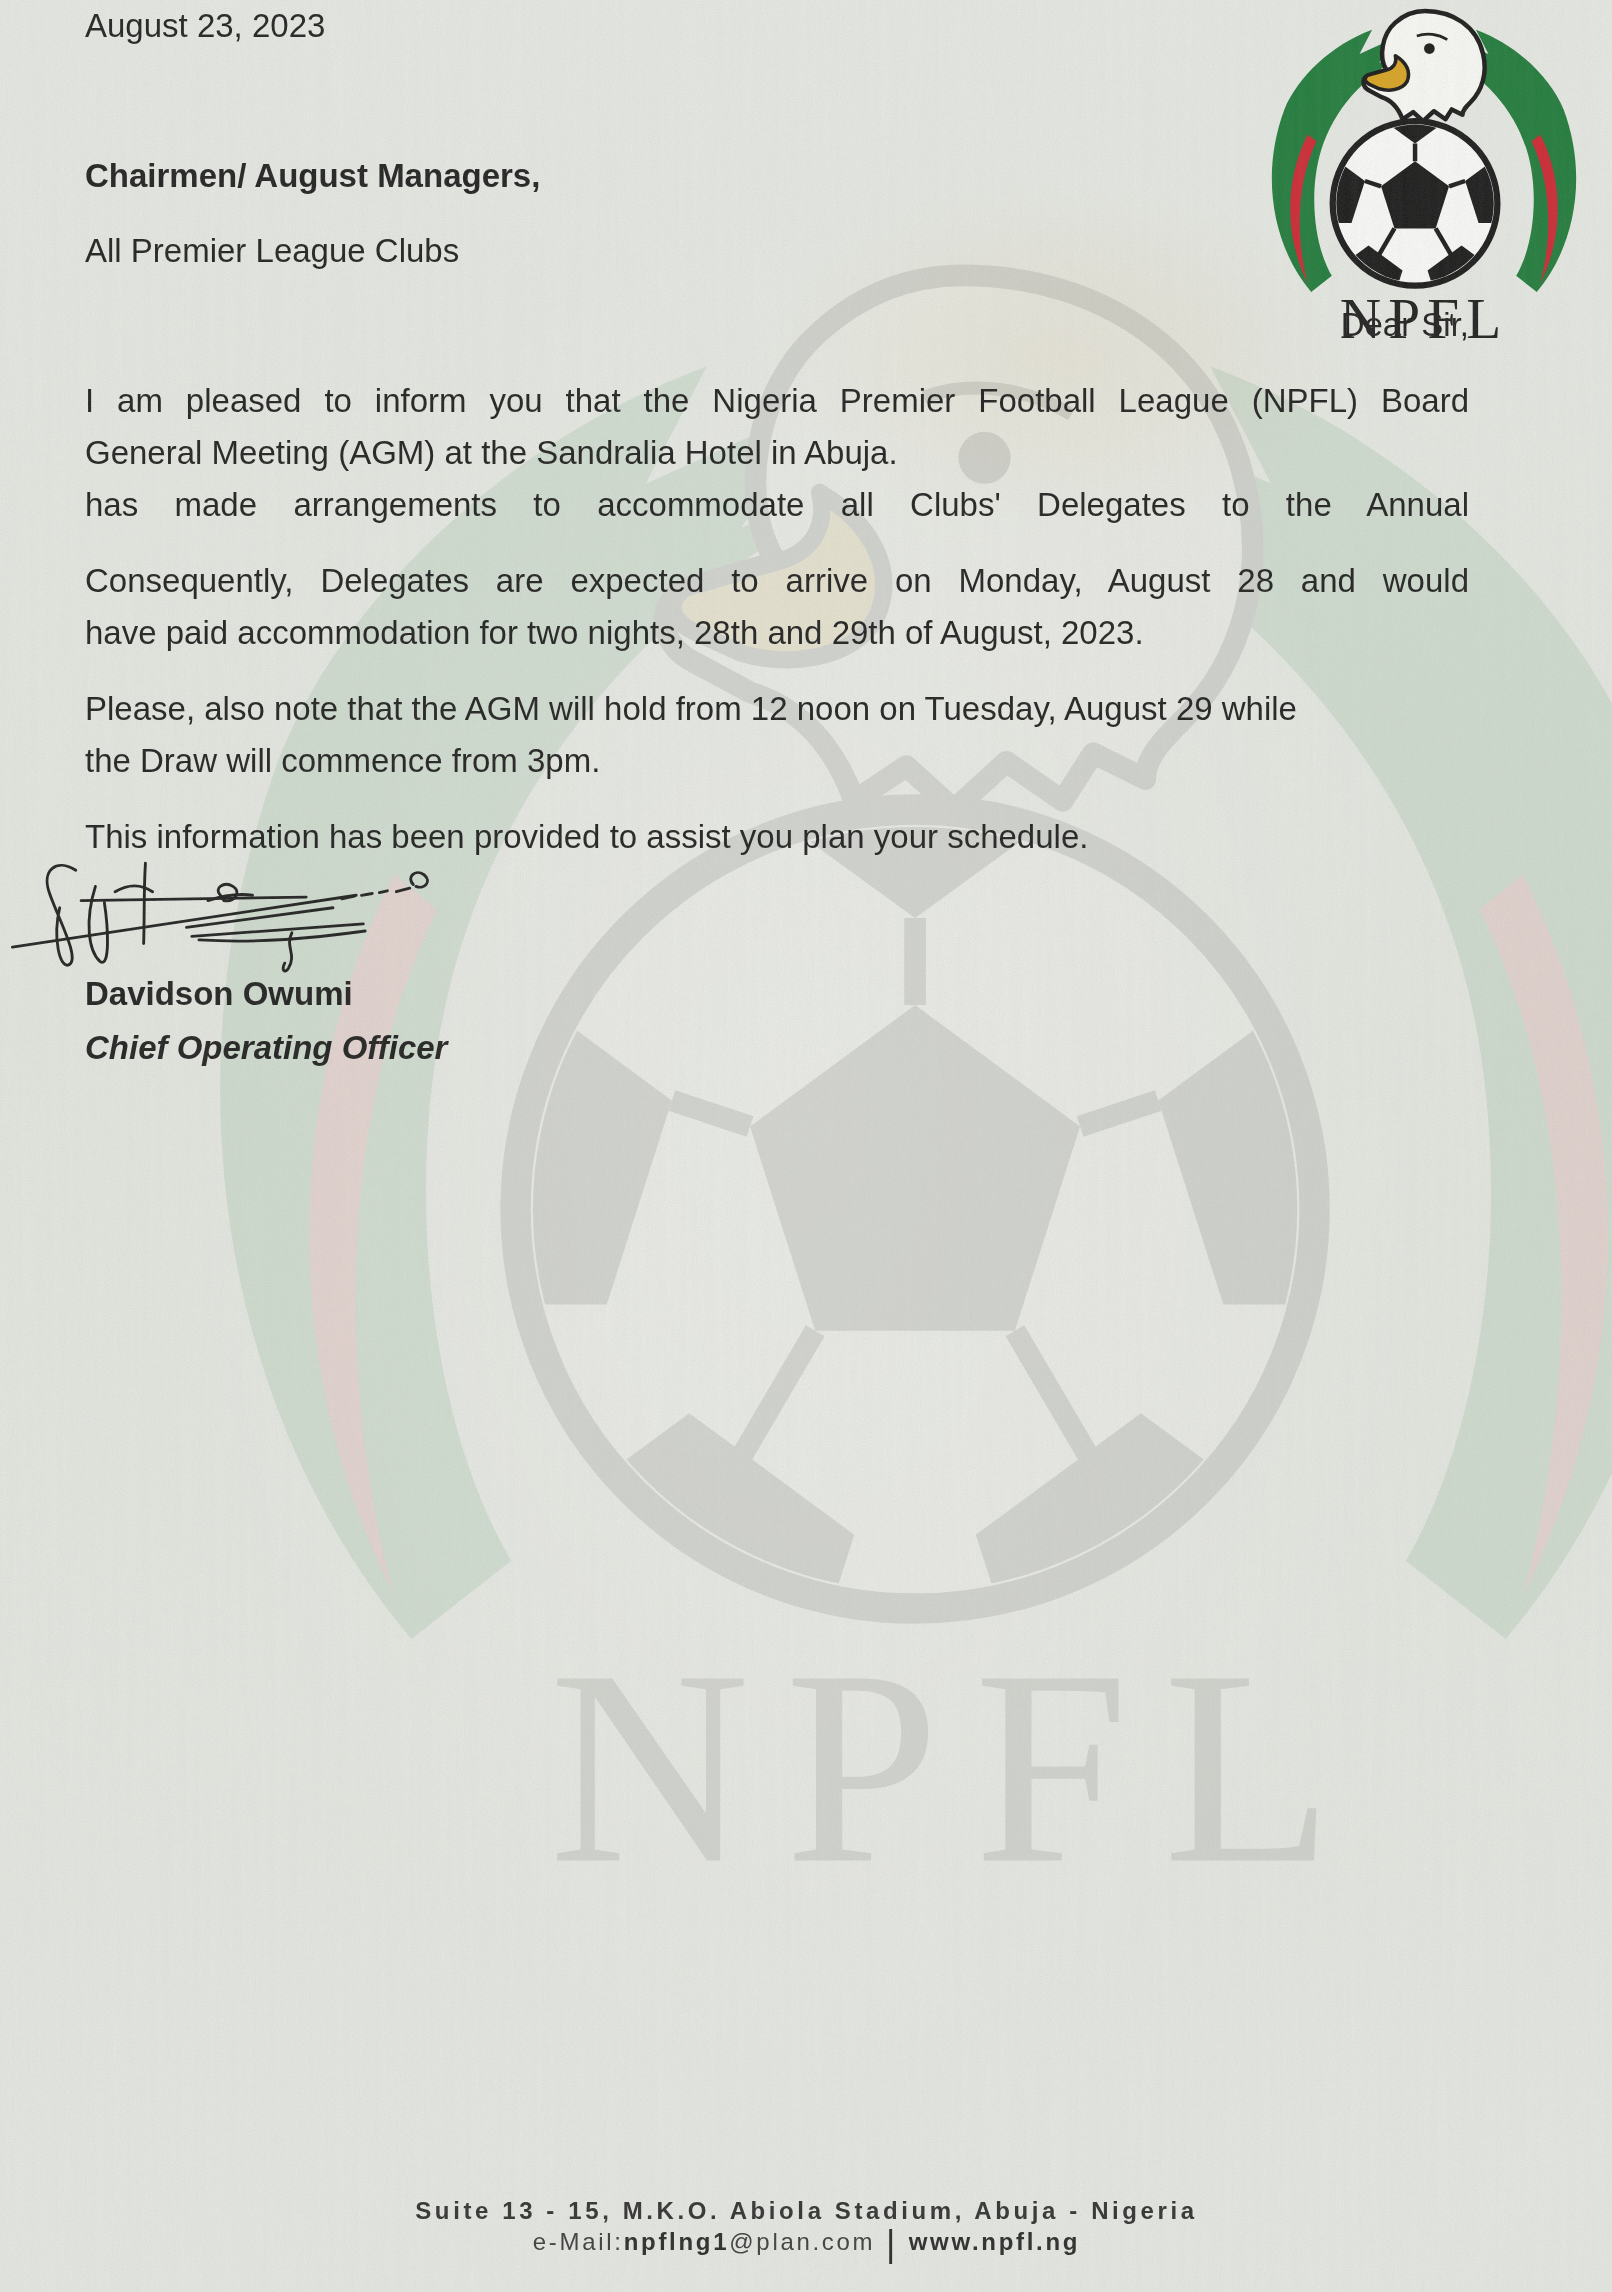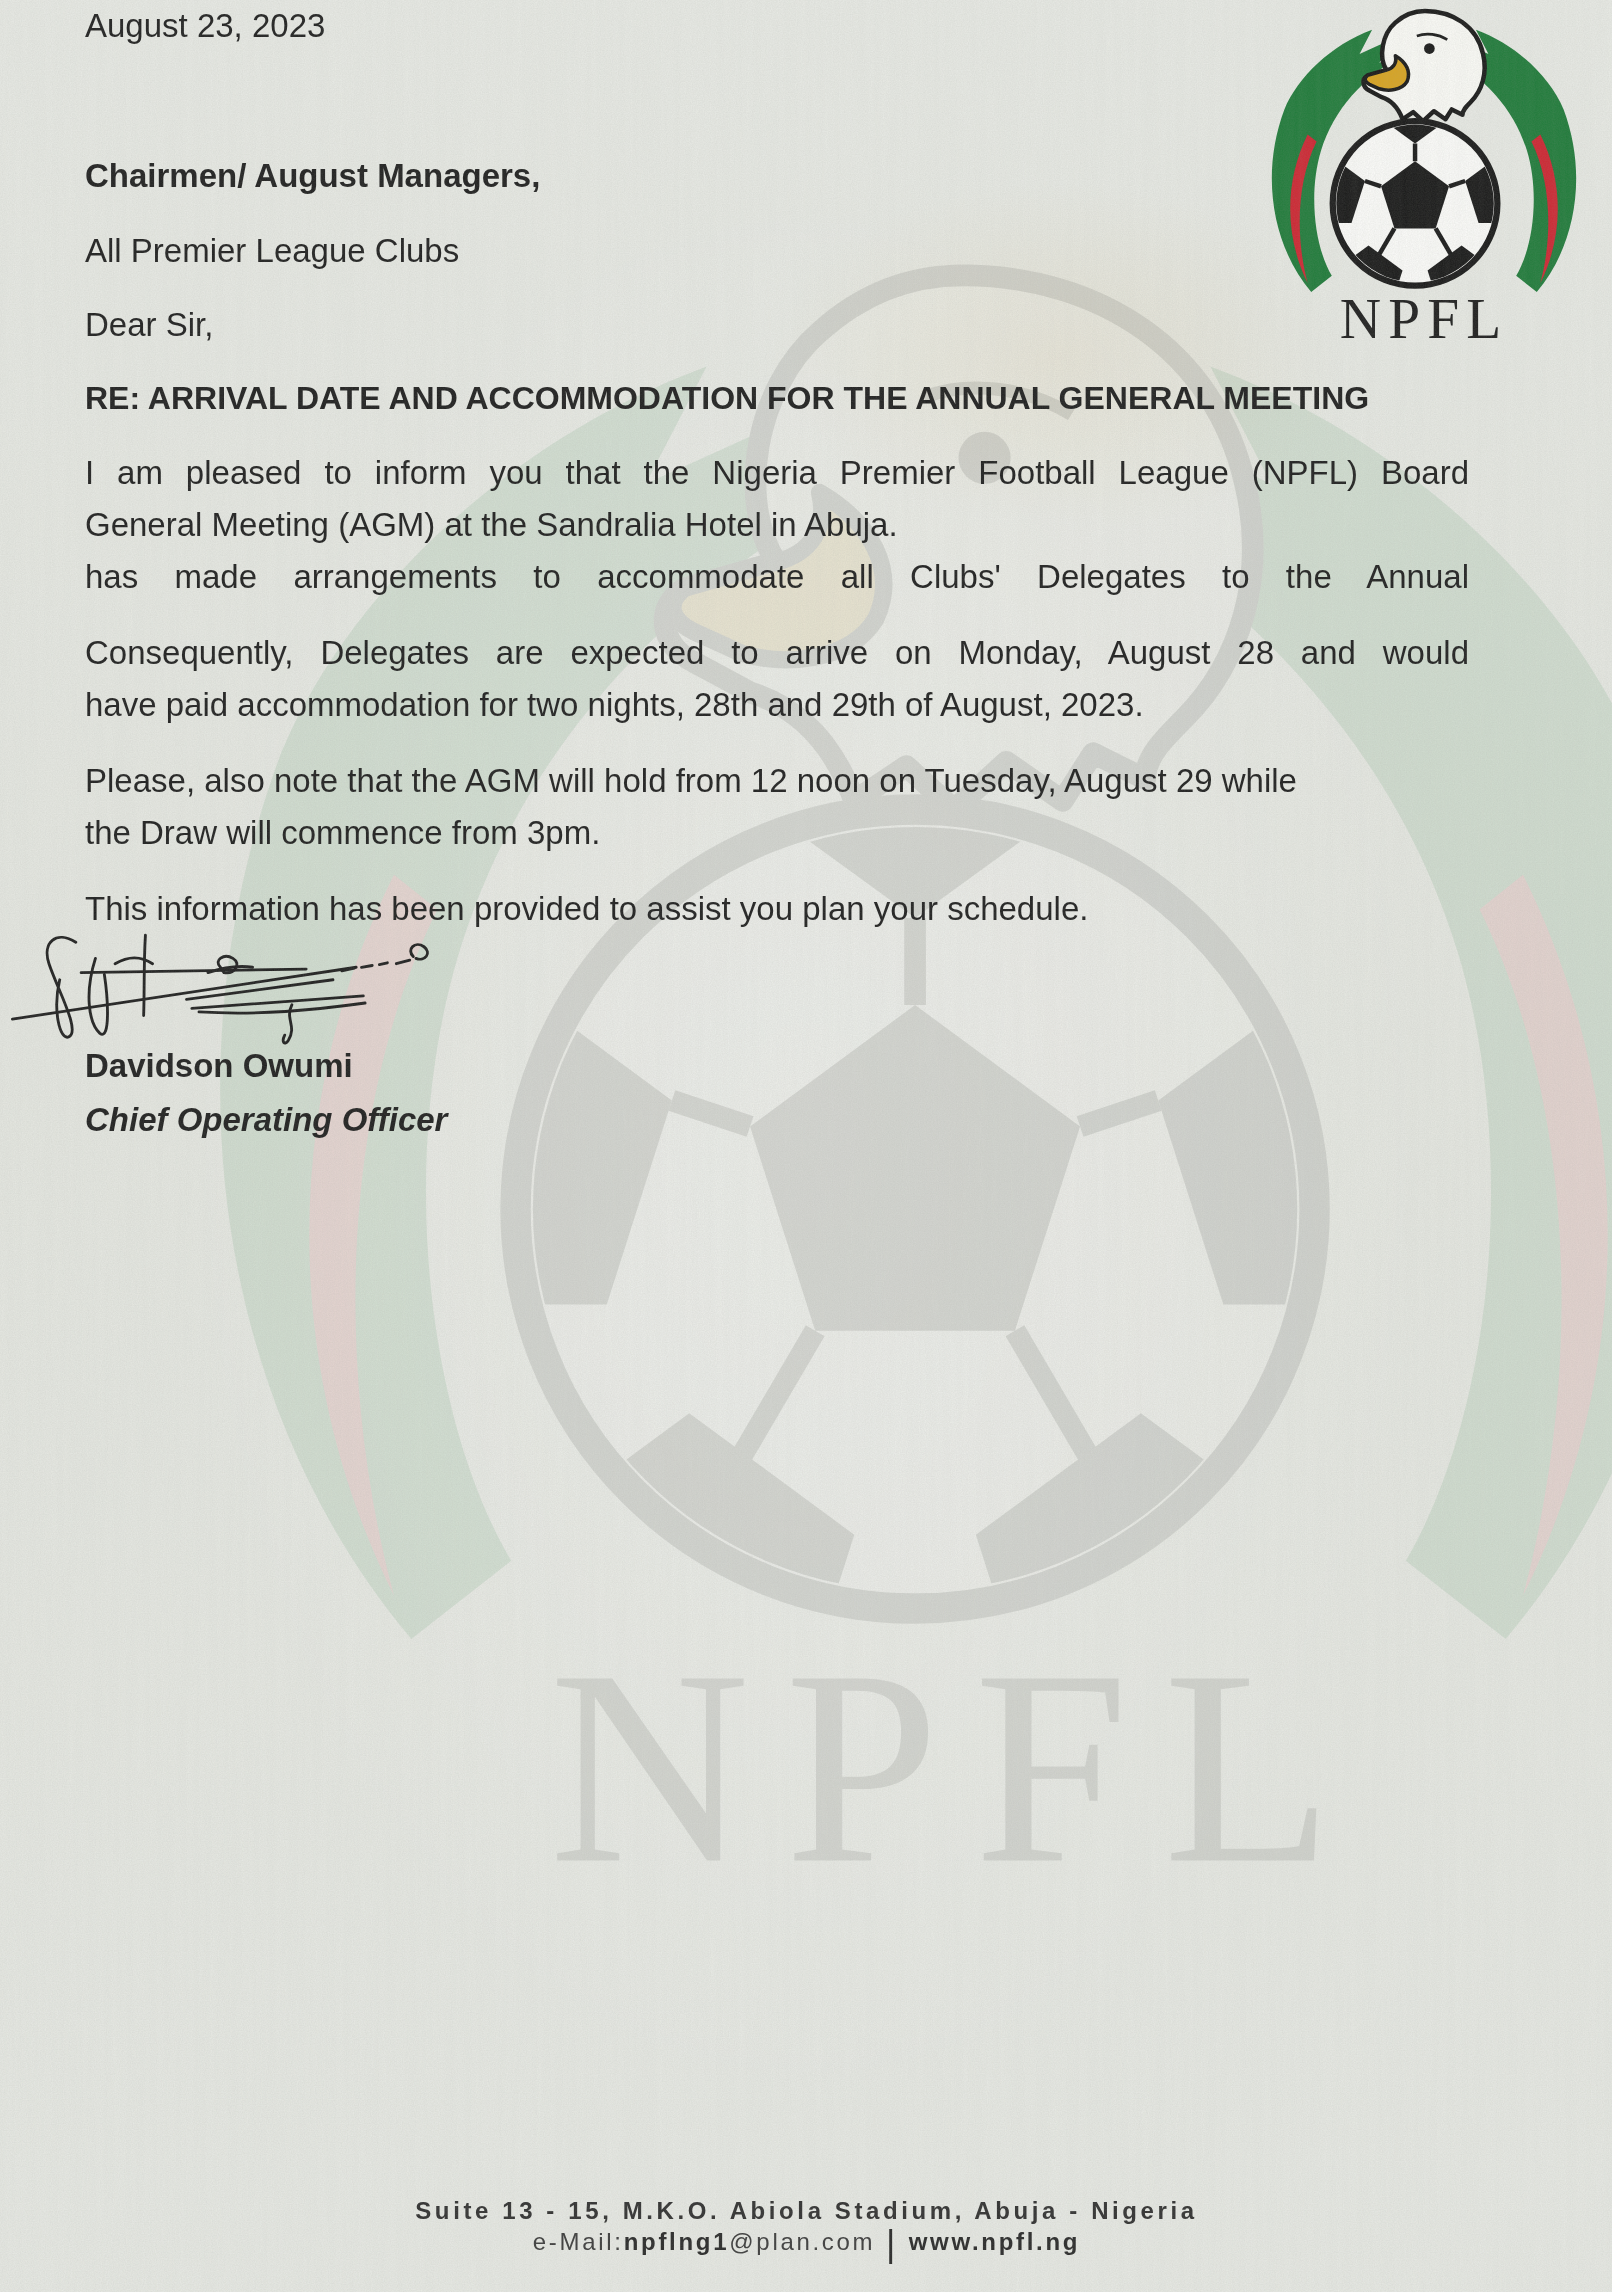--- a/index.html
+++ b/index.html
@@ -14,21 +14,21 @@
     color:#1c1c1c;
   }
   svg { display:block; }
   .defs { position:absolute; width:0; height:0; }
   .watermark { position:absolute; left:90px; top:232px; width:1737px; height:1737px; opacity:0.10; pointer-events:none; }
   .logo { position:absolute; left:1245px; top:1.8px; width:358px; height:358px; }
   .content { position:absolute; top:0; left:85px; width:1384px; font-size:33px; line-height:52px; }
   .date { }
   .recipient { margin-top:98px; font-weight:bold; }
   .recipient2 { margin-top:23px; }
-  .salutation { margin-top:22.4px; }
+  .salutation { margin-top:22.4px;text-align:right; }
   .subject { margin-top:21.5px; font-weight:bold; font-size:32px; line-height:50px; }
   .para { margin-top:24px; }
   .line { line-height:52px; }
   .line.j { text-align:justify; height:52px; overflow:hidden; }
   .line.j::after { content:""; display:inline-block; width:100%; }
   .closing { margin-top:24px; }
   .sigwrap { position:relative; height:0; }
   .sigsvg { position:absolute; left:-76px; top:-7.2px; width:430px; height:125px; }
   .sig-name { margin-top:105px; font-weight:bold; }
   .sig-title { margin-top:1.8px; font-weight:bold; font-style:italic; }
@@ -95,21 +95,20 @@
 
   <svg class="logo" viewBox="0 0 400 400">
     <use href="#npfl-logo"></use>
   </svg>
 
   <div class="content">
     <div class="date">August 23, 2023</div>
     <div class="recipient">Chairmen/ August Managers,</div>
     <div class="recipient2">All Premier League Clubs</div>
     <div class="salutation">Dear Sir,</div>
-    <div class="subject">RE: ARRIVAL DATE AND ACCOMMODATION FOR THE ANNUAL GENERAL MEETING</div>
 
     <div class="para">
         <div class="line j">I am pleased to inform you that the Nigeria Premier Football League (NPFL) Board</div>
         <div class="line">General Meeting (AGM) at the Sandralia Hotel in Abuja.</div>
         <div class="line j">has made arrangements to accommodate all Clubs' Delegates to the Annual</div>
       </div>
     <div class="para">
         <div class="line j">Consequently, Delegates are expected to arrive on Monday, August 28 and would</div>
         <div class="line">have paid accommodation for two nights, 28th and 29th of August, 2023.</div>
       </div>

